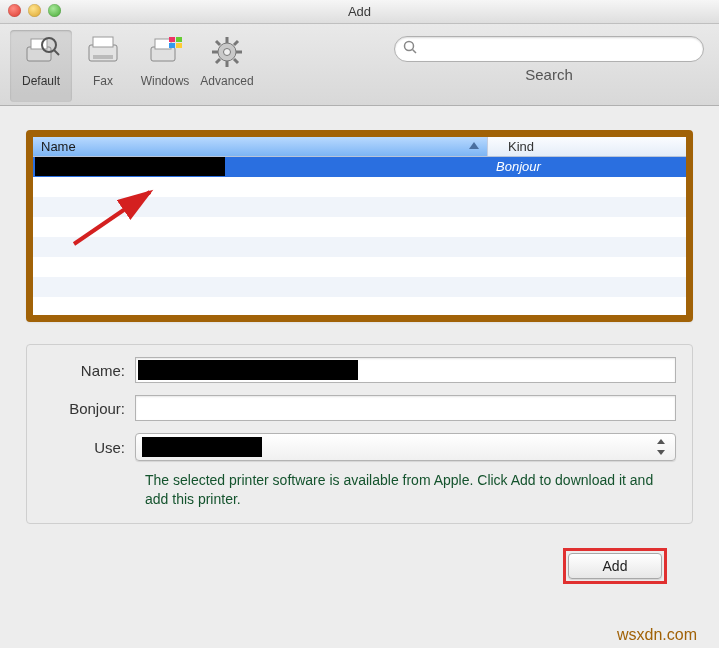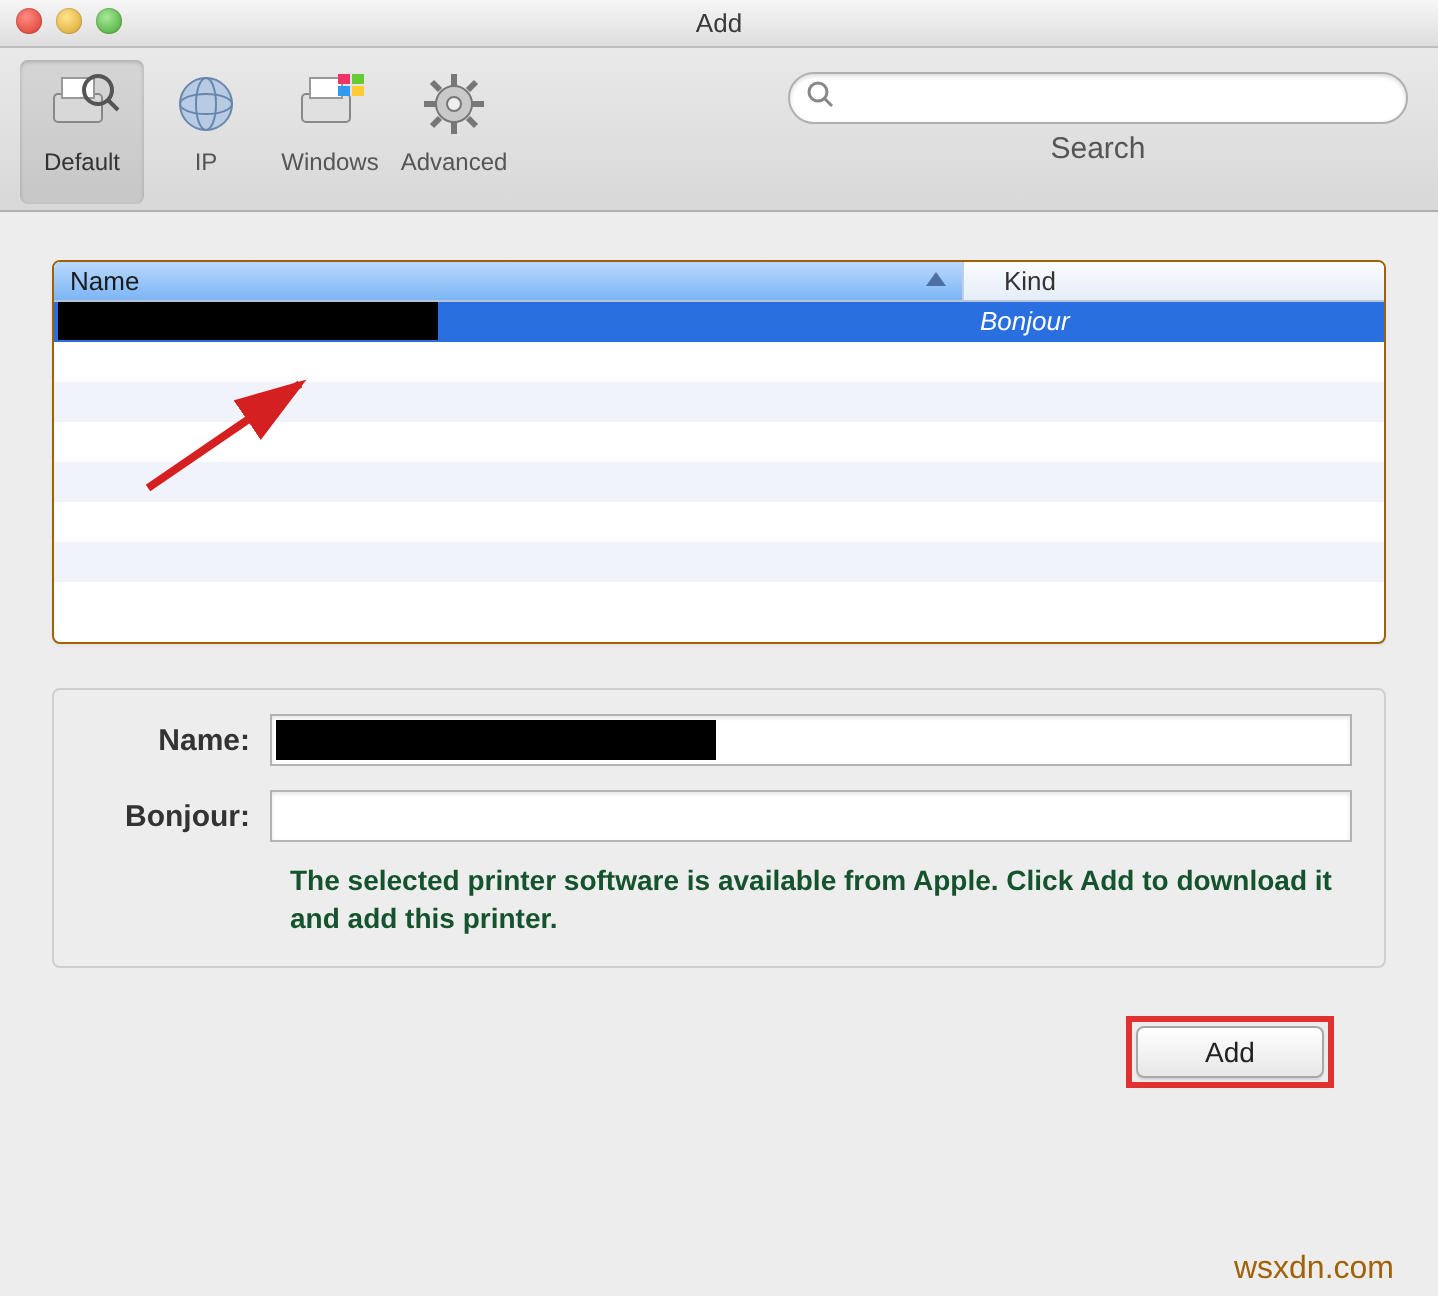--- a/index.html
+++ b/index.html
@@ -95,21 +95,21 @@
     margin-top: 4px;
     font-size: 15px;
     color: #555;
   }
 
   .content {
     padding: 24px 26px 10px 26px;
   }
 
   .listbox {
-    border: 1px solid #a16207;
+    border: 7px solid #a16207;
     border-radius: 4px;
     background: #fff;
     height: 192px;
     overflow: hidden;
     box-shadow: 0 1px 2px rgba(0,0,0,.05);
   }
   .list-header {
     display: flex;
     height: 20px;
     background: linear-gradient(#fbfcff, #e4edf8);
@@ -163,21 +163,20 @@
     left: 64px; top: 186px;
     pointer-events: none;
   }
 
   .form-panel {
     margin-top: 22px;
     border: 1px solid #cfcfcf;
     border-radius: 4px;
     background: #ededed;
     padding: 12px 16px 14px 16px;
-    font-weight: bold;
   }
   .form-row {
     display: flex;
     align-items: center;
     margin-bottom: 12px;
   }
   .form-row label {
     width: 92px;
     text-align: right;
     padding-right: 10px;
@@ -287,31 +286,31 @@
       <svg width="40" height="38" viewBox="0 0 40 38">
         <rect x="6" y="14" width="24" height="14" rx="2" fill="#d8d8d8" stroke="#888"></rect>
         <rect x="10" y="6" width="16" height="10" fill="#fff" stroke="#999"></rect>
         <circle cx="28" cy="12" r="7" fill="none" stroke="#555" stroke-width="2"></circle>
         <line x1="33" y1="17" x2="38" y2="22" stroke="#555" stroke-width="2"></line>
       </svg>
     </div>
     <div class="tb-label">Default</div>
   </div>
 
-
   <div class="tb-item">
     <div class="tb-icon">
       <svg width="40" height="38" viewBox="0 0 40 38">
-        <circle cx="20" cy="19" r="13" fill="#b7cbe4" stroke="#6a86ab"></circle>
-        <ellipse cx="20" cy="19" rx="13" ry="5" fill="none" stroke="#6a86ab"></ellipse>
-        <ellipse cx="20" cy="19" rx="5" ry="13" fill="none" stroke="#6a86ab"></ellipse>
+        <rect x="6" y="12" width="28" height="16" rx="2" fill="#e3e3e3" stroke="#888"></rect>
+        <rect x="10" y="4" width="20" height="10" fill="#fff" stroke="#999"></rect>
+        <rect x="10" y="22" width="20" height="4" fill="#bbb"></rect>
       </svg>
     </div>
-    <div class="tb-label">IP</div>
-  </div>
+    <div class="tb-label">Fax</div>
+  </div>
+
 
   <div class="tb-item">
     <div class="tb-icon">
       <svg width="40" height="38" viewBox="0 0 40 38">
         <rect x="6" y="14" width="24" height="14" rx="2" fill="#e0e0e0" stroke="#888"></rect>
         <rect x="10" y="6" width="16" height="10" fill="#fff" stroke="#999"></rect>
         <rect x="24" y="4" width="6" height="5" fill="#e36"></rect>
         <rect x="31" y="4" width="6" height="5" fill="#6c3"></rect>
         <rect x="24" y="10" width="6" height="5" fill="#39e"></rect>
         <rect x="31" y="10" width="6" height="5" fill="#fc3"></rect>
@@ -409,20 +408,27 @@
     <div class="form-row">
       <label>Name:</label>
       <div class="text-input">
         <div class="redact-in-input"></div>
       </div>
     </div>
     <div class="form-row">
       <label>Bonjour:</label>
       <div class="text-input"></div>
     </div>
+    <div class="form-row">
+      <label>Use:</label>
+      <div class="select-box">
+        <div class="redact-in-select"></div>
+        <div class="select-arrows"></div>
+      </div>
+    </div>
     <div class="hint">The selected printer software is available from Apple. Click Add to download it and add this printer.</div>
   </div>
 
   <div class="footer">
     <div class="add-btn-highlight">
       <button class="mac-btn">Add</button>
     </div>
   </div>
 </div>
 

